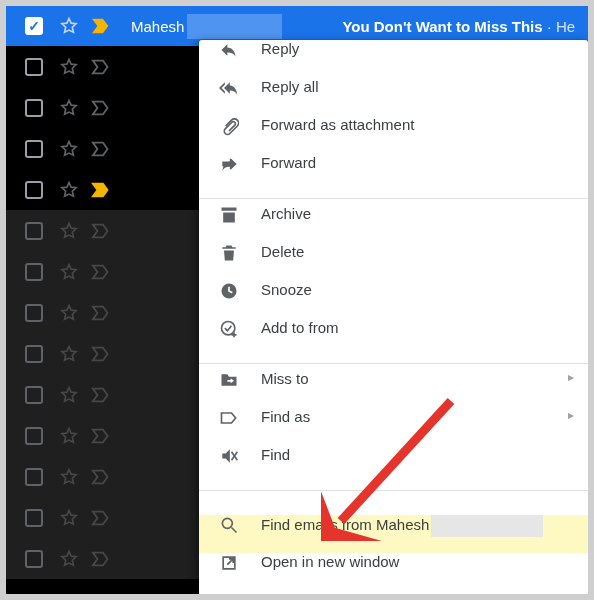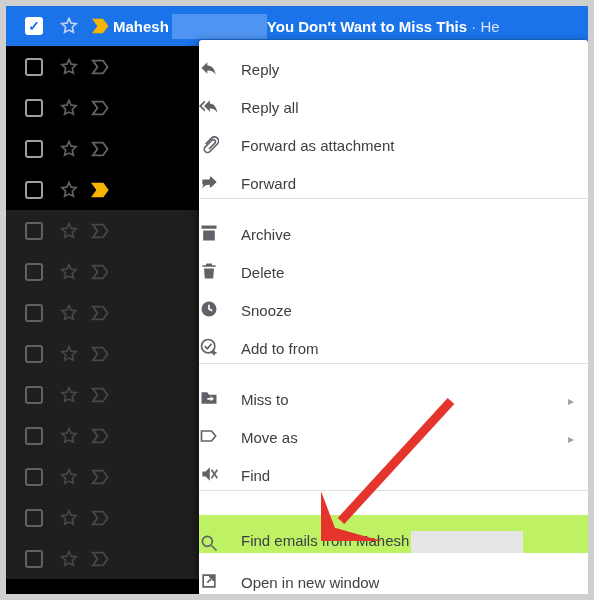--- a/index.html
+++ b/index.html
@@ -21,25 +21,25 @@
     overflow:hidden;white-space:nowrap;
   }
   .topbar .cb{
     width:18px;height:18px;background:#fff;border-radius:3px;
     display:flex;align-items:center;justify-content:center;
     color:#1a73e8;font-weight:bold;font-size:14px;
     margin-left:19px;flex-shrink:0;
   }
   .topbar .star{margin-left:16px;color:#c5d3f2;flex-shrink:0;}
   .topbar .chev{margin-left:12px;flex-shrink:0;}
-  .topbar .sender{font-weight:700;flex-shrink:0;}
+  .topbar .sender{margin-left:18px;font-weight:400;flex-shrink:0;}
   .topbar .redact{
     width:95px;height:25px;background:#4e94f0;margin-left:3px;flex-shrink:0;
   }
-  .topbar .subject{font-weight:bold;flex-shrink:0;}
+  .topbar .subject{font-weight:bold;margin-left:60px;flex-shrink:0;}
   .topbar .subject-tail{color:#d8e3fb;font-weight:normal}
 
   
   .list{
     position:absolute;left:0;top:40px;right:0;
   }
   .row{
     height:41px;display:flex;align-items:center;
   }
   .row .box{
@@ -61,24 +61,24 @@
     position:absolute;
     left:193px;top:34px;
     width:389px;height:558px;
     background:#ffffff;
     box-shadow:-2px 2px 8px rgba(0,0,0,0.45),0 0 0 1px rgba(0,0,0,0.08);
     border-radius:3px;
     overflow:hidden;
     font-size:15px;color:#3c4043;
   }
   .menu .item{
-    height:38px;display:flex;align-items:flex-end;
-    position:relative;
-  }
-  .menu .item.highlight{background:#bef264;margin-top:24px;}
+    height:38px;display:flex;align-items:flex-start;
+    padding-left:20px;position:relative;
+  }
+  .menu .item.highlight{background:#fef9c3;margin-top:24px;}
   .menu .item .ic{
     width:20px;height:20px;color:#5f6368;fill:#5f6368;
     display:flex;align-items:center;justify-content:center;flex-shrink:0;
   }
   .menu .item .label{margin-left:22px;}
   .menu .item .sub-arrow{
     position:absolute;right:14px;color:#9aa0a6;font-size:12px;
   }
   .menu .sep{height:1px;background:#e0e0e0;margin:6px 0;}
 
@@ -388,21 +388,21 @@
       <span class="label">Miss to</span>
       <span class="sub-arrow">▸</span>
     </div>
 
     <div class="item">
       <span class="ic">
         <svg viewBox="0 0 24 24" width="20" height="20">
             <path fill="none" stroke="#5f6368" stroke-width="2" d="M3 6h12l5 6-5 6H3z"></path>
           </svg>
       </span>
-      <span class="label">Move as</span>
+      <span class="label">Find as</span>
       <span class="sub-arrow">▸</span>
     </div>
 
     <div class="item">
       <span class="ic">
         <svg viewBox="0 0 24 24" width="20" height="20">
             <path fill="#5f6368" d="M4 9h4l5-5v16l-5-5H4z"></path>
             <line x1="15" y1="7" x2="22" y2="17" stroke="#5f6368" stroke-width="2"></line>
             <line x1="22" y1="7" x2="15" y2="17" stroke="#5f6368" stroke-width="2"></line>
           </svg>

